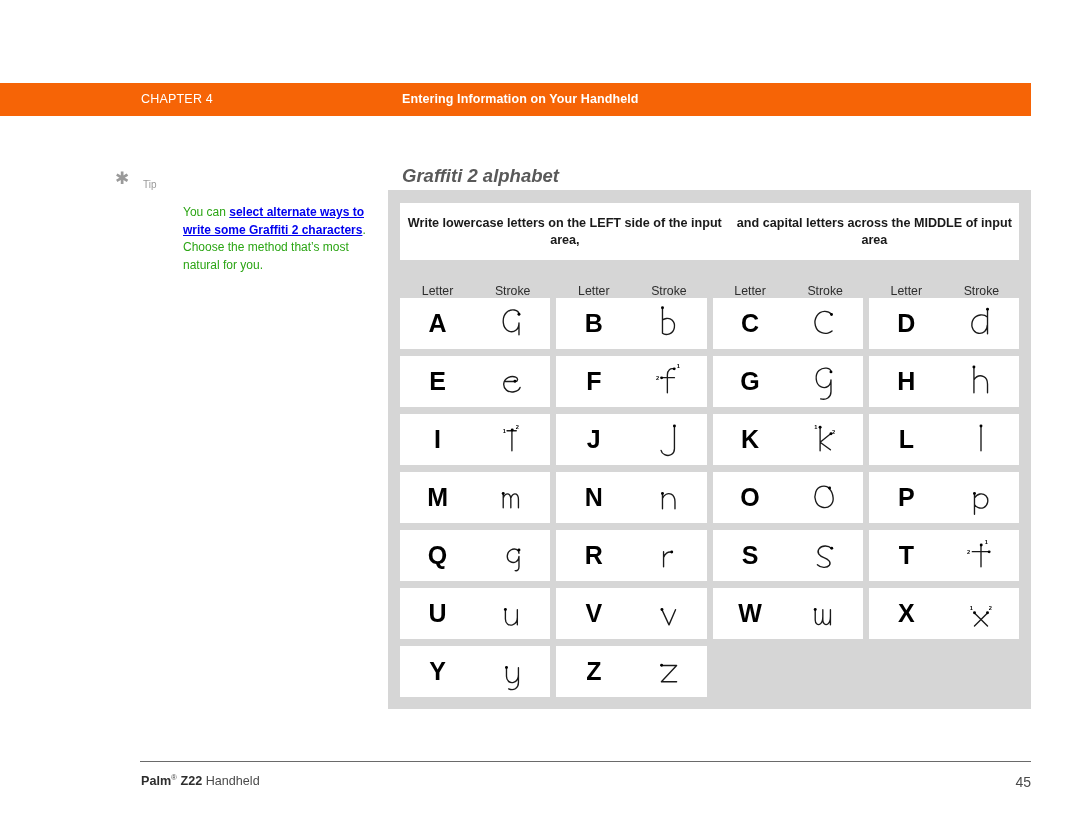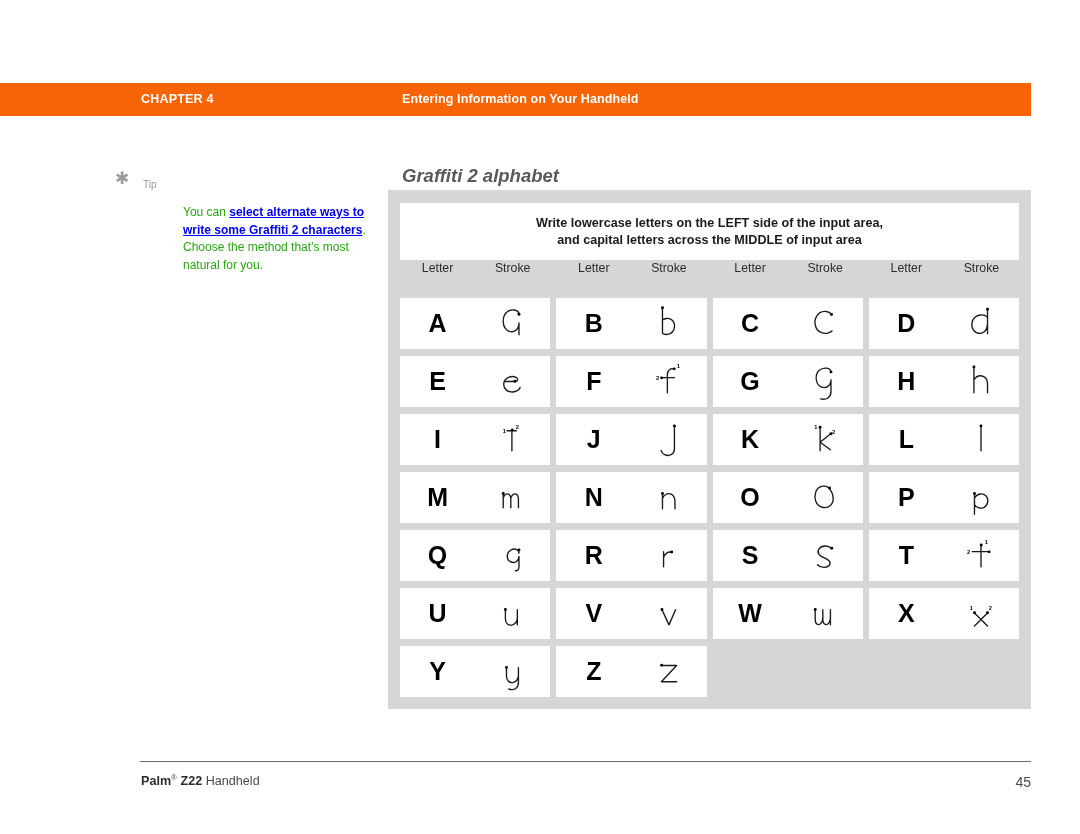--- a/index.html
+++ b/index.html
@@ -23,21 +23,21 @@
     width: 1031px;
     height: 33px;
     background: #F66406;
     color: #ffffff;
   }
   .chapter-label {
     position: absolute;
     left: 141px;
     top: 9px;
     font-size: 12.5px;
-    font-weight: bold;
+    font-weight: normal;
     letter-spacing: 0.2px;
   }
   .chapter-title {
     position: absolute;
     left: 402px;
     top: 9px;
     font-size: 12.5px;
     font-weight: bold;
     letter-spacing: 0.1px;
   }
@@ -99,38 +99,38 @@
     width: 643px;
     height: 519px;
     background: #D6D6D6;
     box-sizing: border-box;
     padding: 13px 12px 12px 12px;
   }
   .instruction-box {
     background: #ffffff;
     height: 57px;
     display: flex;
-    flex-direction: column;
+    flex-direction: row;
     align-items: center;
     justify-content: center;
     box-sizing: border-box;
   }
   .instruction-line {
     color: #1a1a1a;
     font-size: 12.6px;
     font-weight: bold;
     line-height: 17px;
     text-align: center;
   }
 
   
   .col-header-row {
     display: flex;
     height: 37px;
-    align-items: flex-start;
+    align-items: flex-end;
     margin-top: 1px;
   }
   .col-header-pair {
     display: flex;
     flex: 1 1 0;
   }
   .col-header-pair + .col-header-pair {
     margin-left: 6px;
   }
   .col-header-cell {

